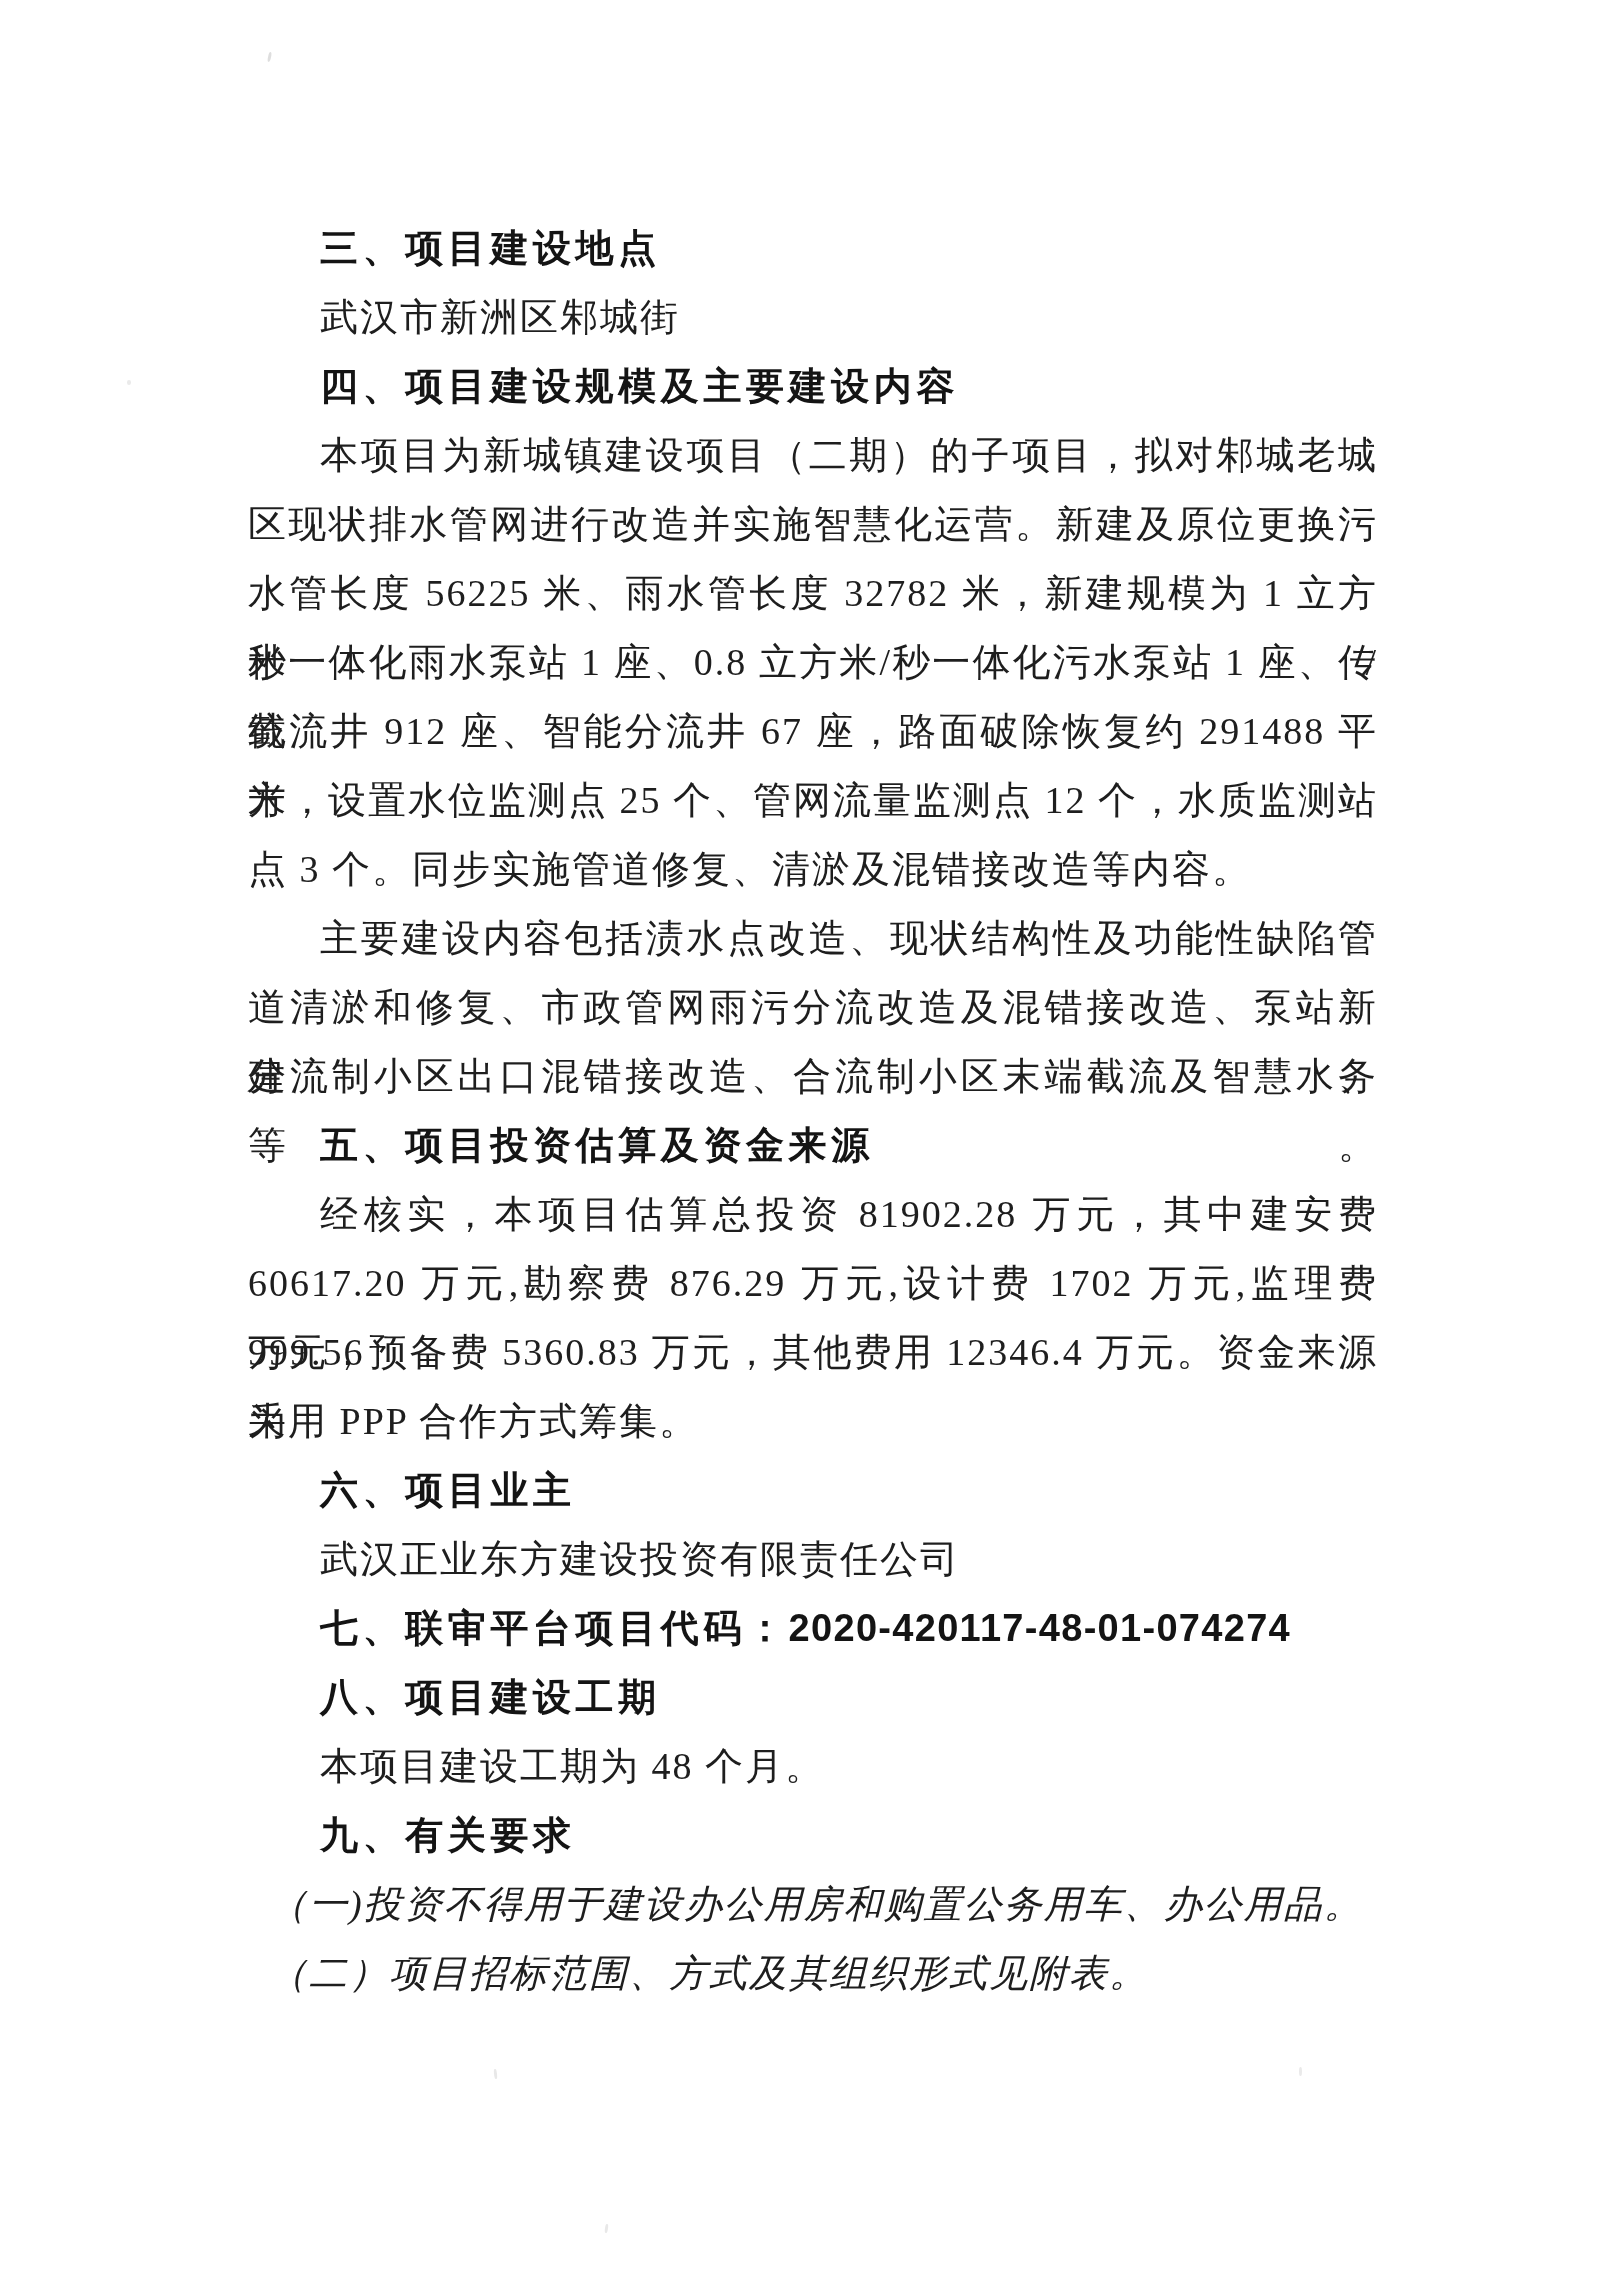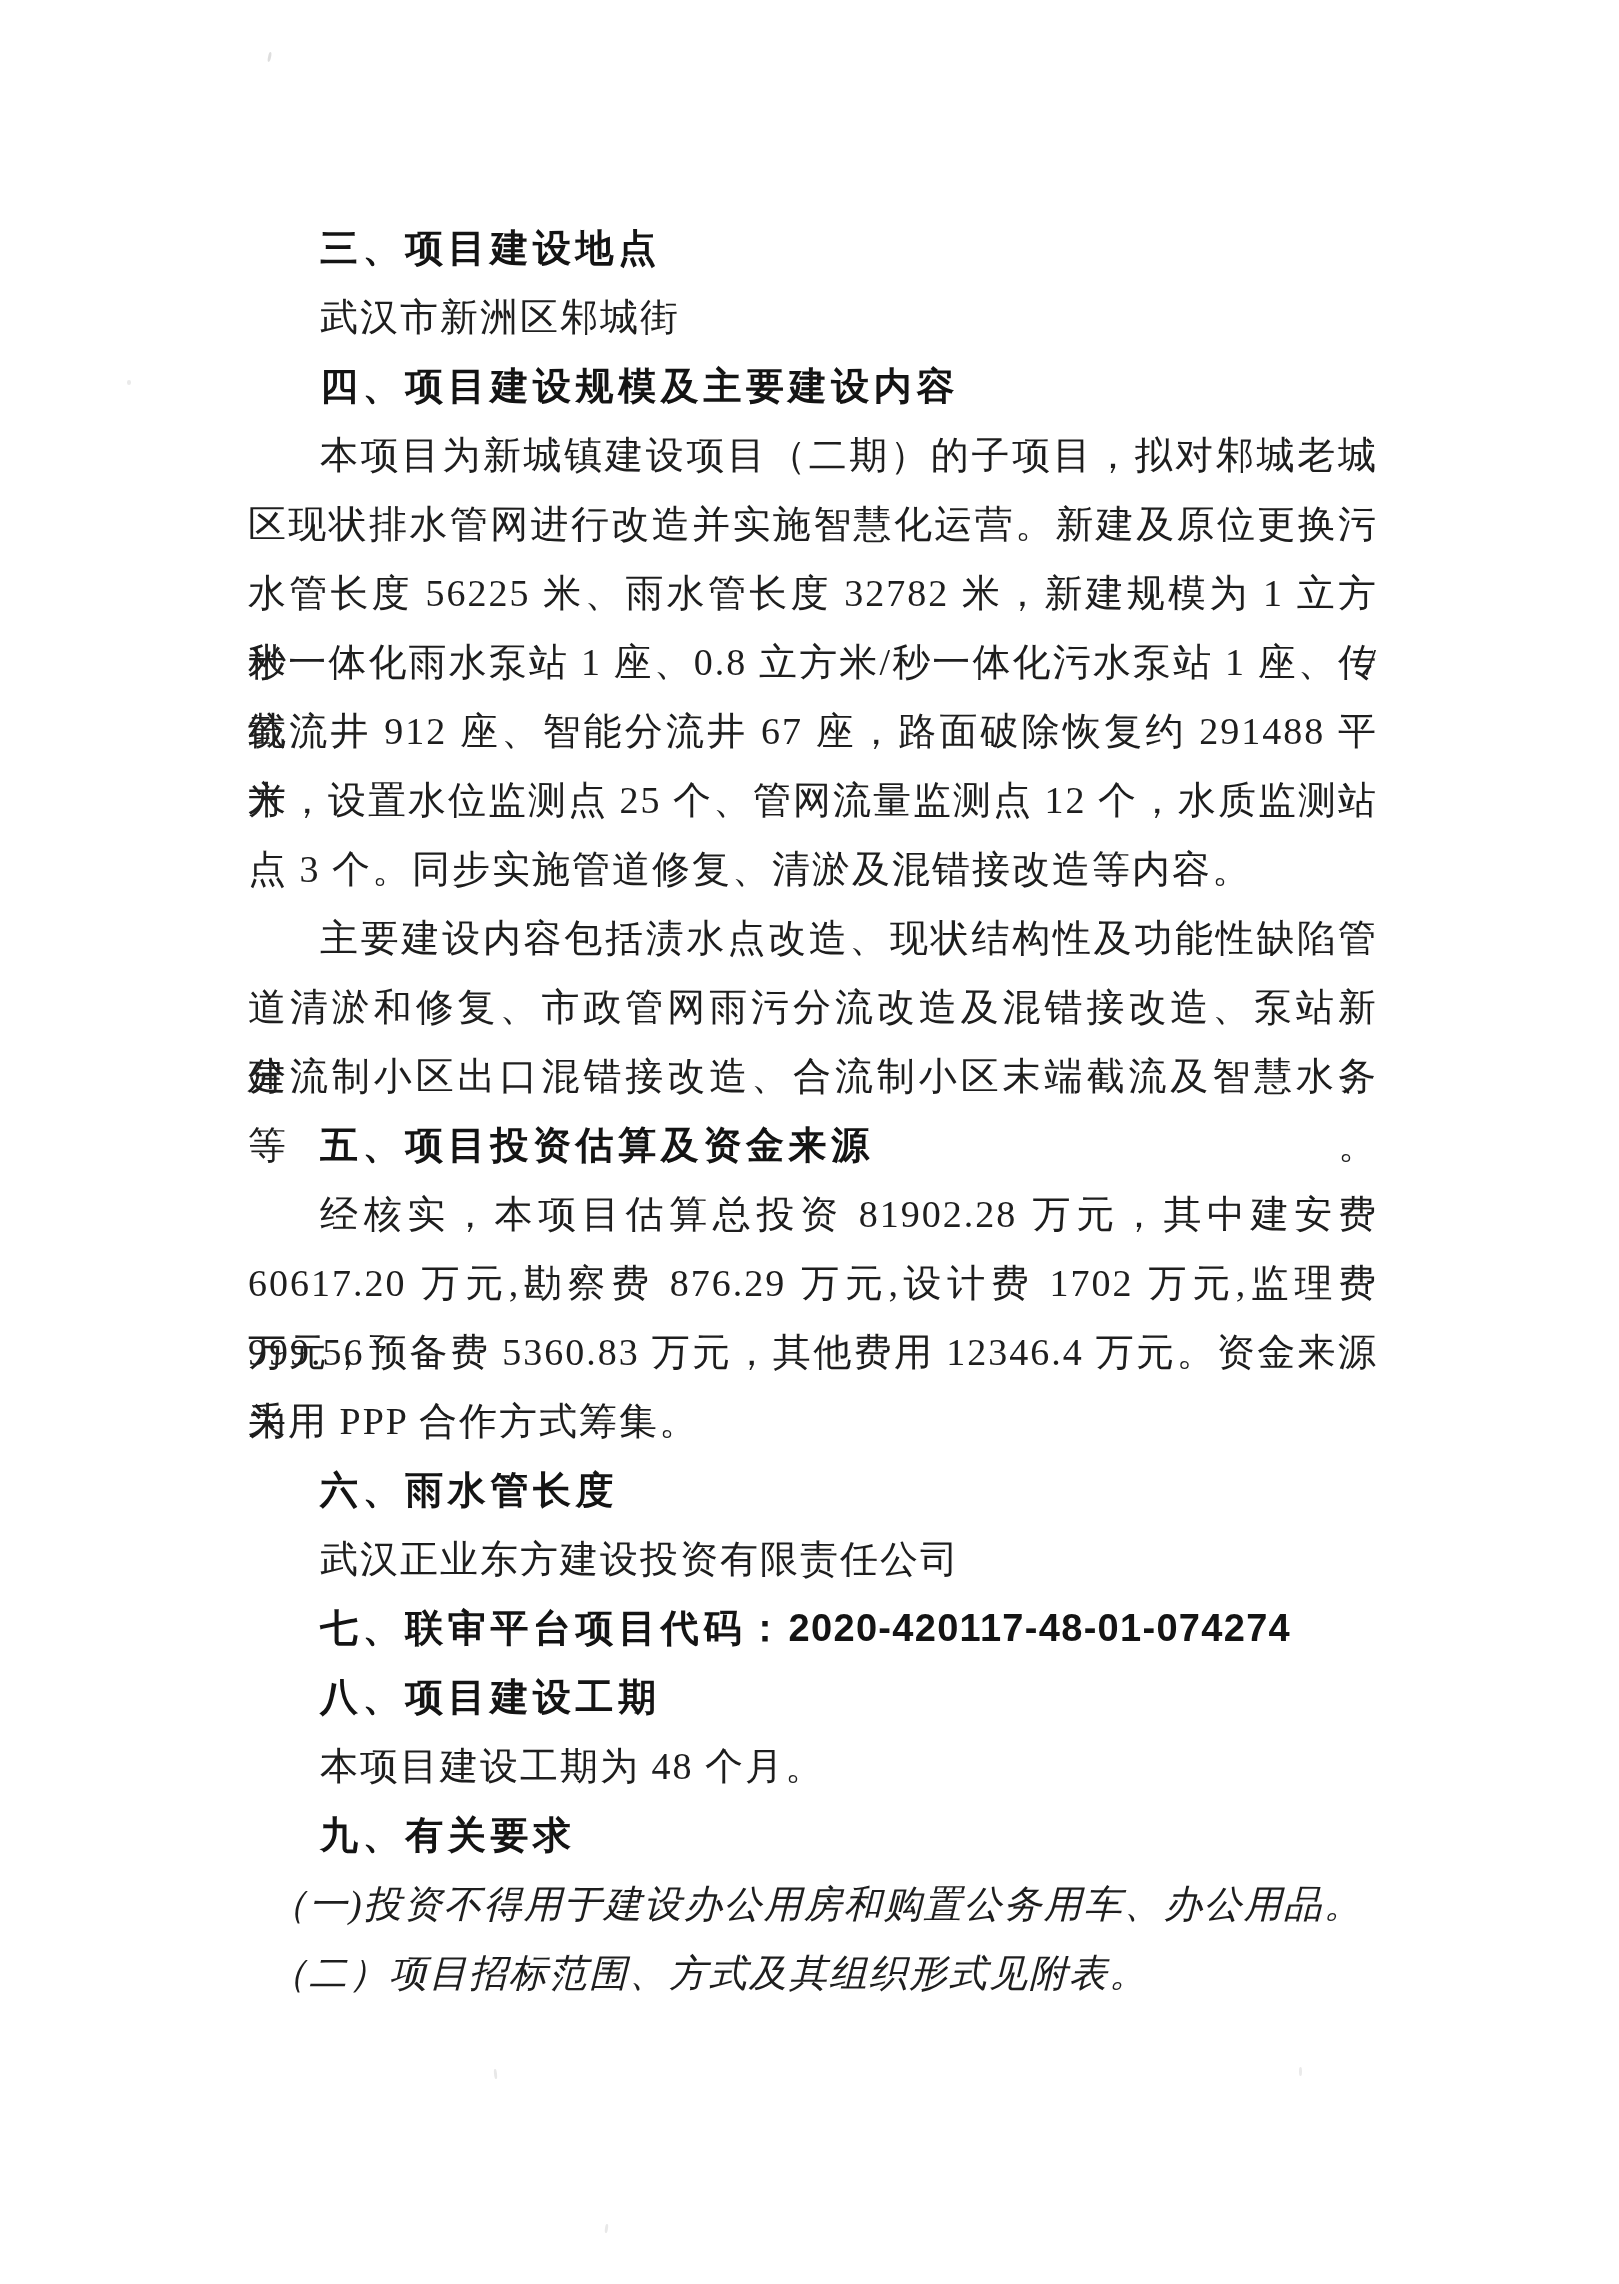--- a/index.html
+++ b/index.html
@@ -74,21 +74,21 @@
   <div class="line fill">米，设置水位监测点 25 个、管网流量监测点 12 个，水质监测站</div>
   <div class="line">点 3 个。同步实施管道修复、清淤及混错接改造等内容。</div>
   <div class="line ind fill">主要建设内容包括渍水点改造、现状结构性及功能性缺陷管</div>
   <div class="line fill">道清淤和修复、市政管网雨污分流改造及混错接改造、泵站新建、</div>
   <div class="line fill">分流制小区出口混错接改造、合流制小区末端截流及智慧水务等。</div>
   <div class="line h ind">五、项目投资估算及资金来源</div>
   <div class="line ind fill">经核实，本项目估算总投资 81902.28 万元，其中建安费</div>
   <div class="line fill">60617.20 万元,勘察费 876.29 万元,设计费 1702 万元,监理费 999.56</div>
   <div class="line fill">万元，预备费 5360.83 万元，其他费用 12346.4 万元。资金来源为</div>
   <div class="line">采用 PPP 合作方式筹集。</div>
-  <div class="line h ind">六、雨水管长度</div>
+  <div class="line h ind">六、项目业主</div>
   <div class="line ind">武汉正业东方建设投资有限责任公司</div>
   <div class="line h ind">
     <span>七、联审平台项目代码：</span><span class="code">2020-420117-48-01-074274</span>
   </div>
   <div class="line h ind">八、项目建设工期</div>
   <div class="line ind">本项目建设工期为 48 个月。</div>
   <div class="line h ind">九、有关要求</div>
   <div class="line ind-sm">（一)投资不得用于建设办公用房和购置公务用车、办公用品。</div>
   <div class="line ind-sm">（二）项目招标范围、方式及其组织形式见附表。</div>
 </div>

